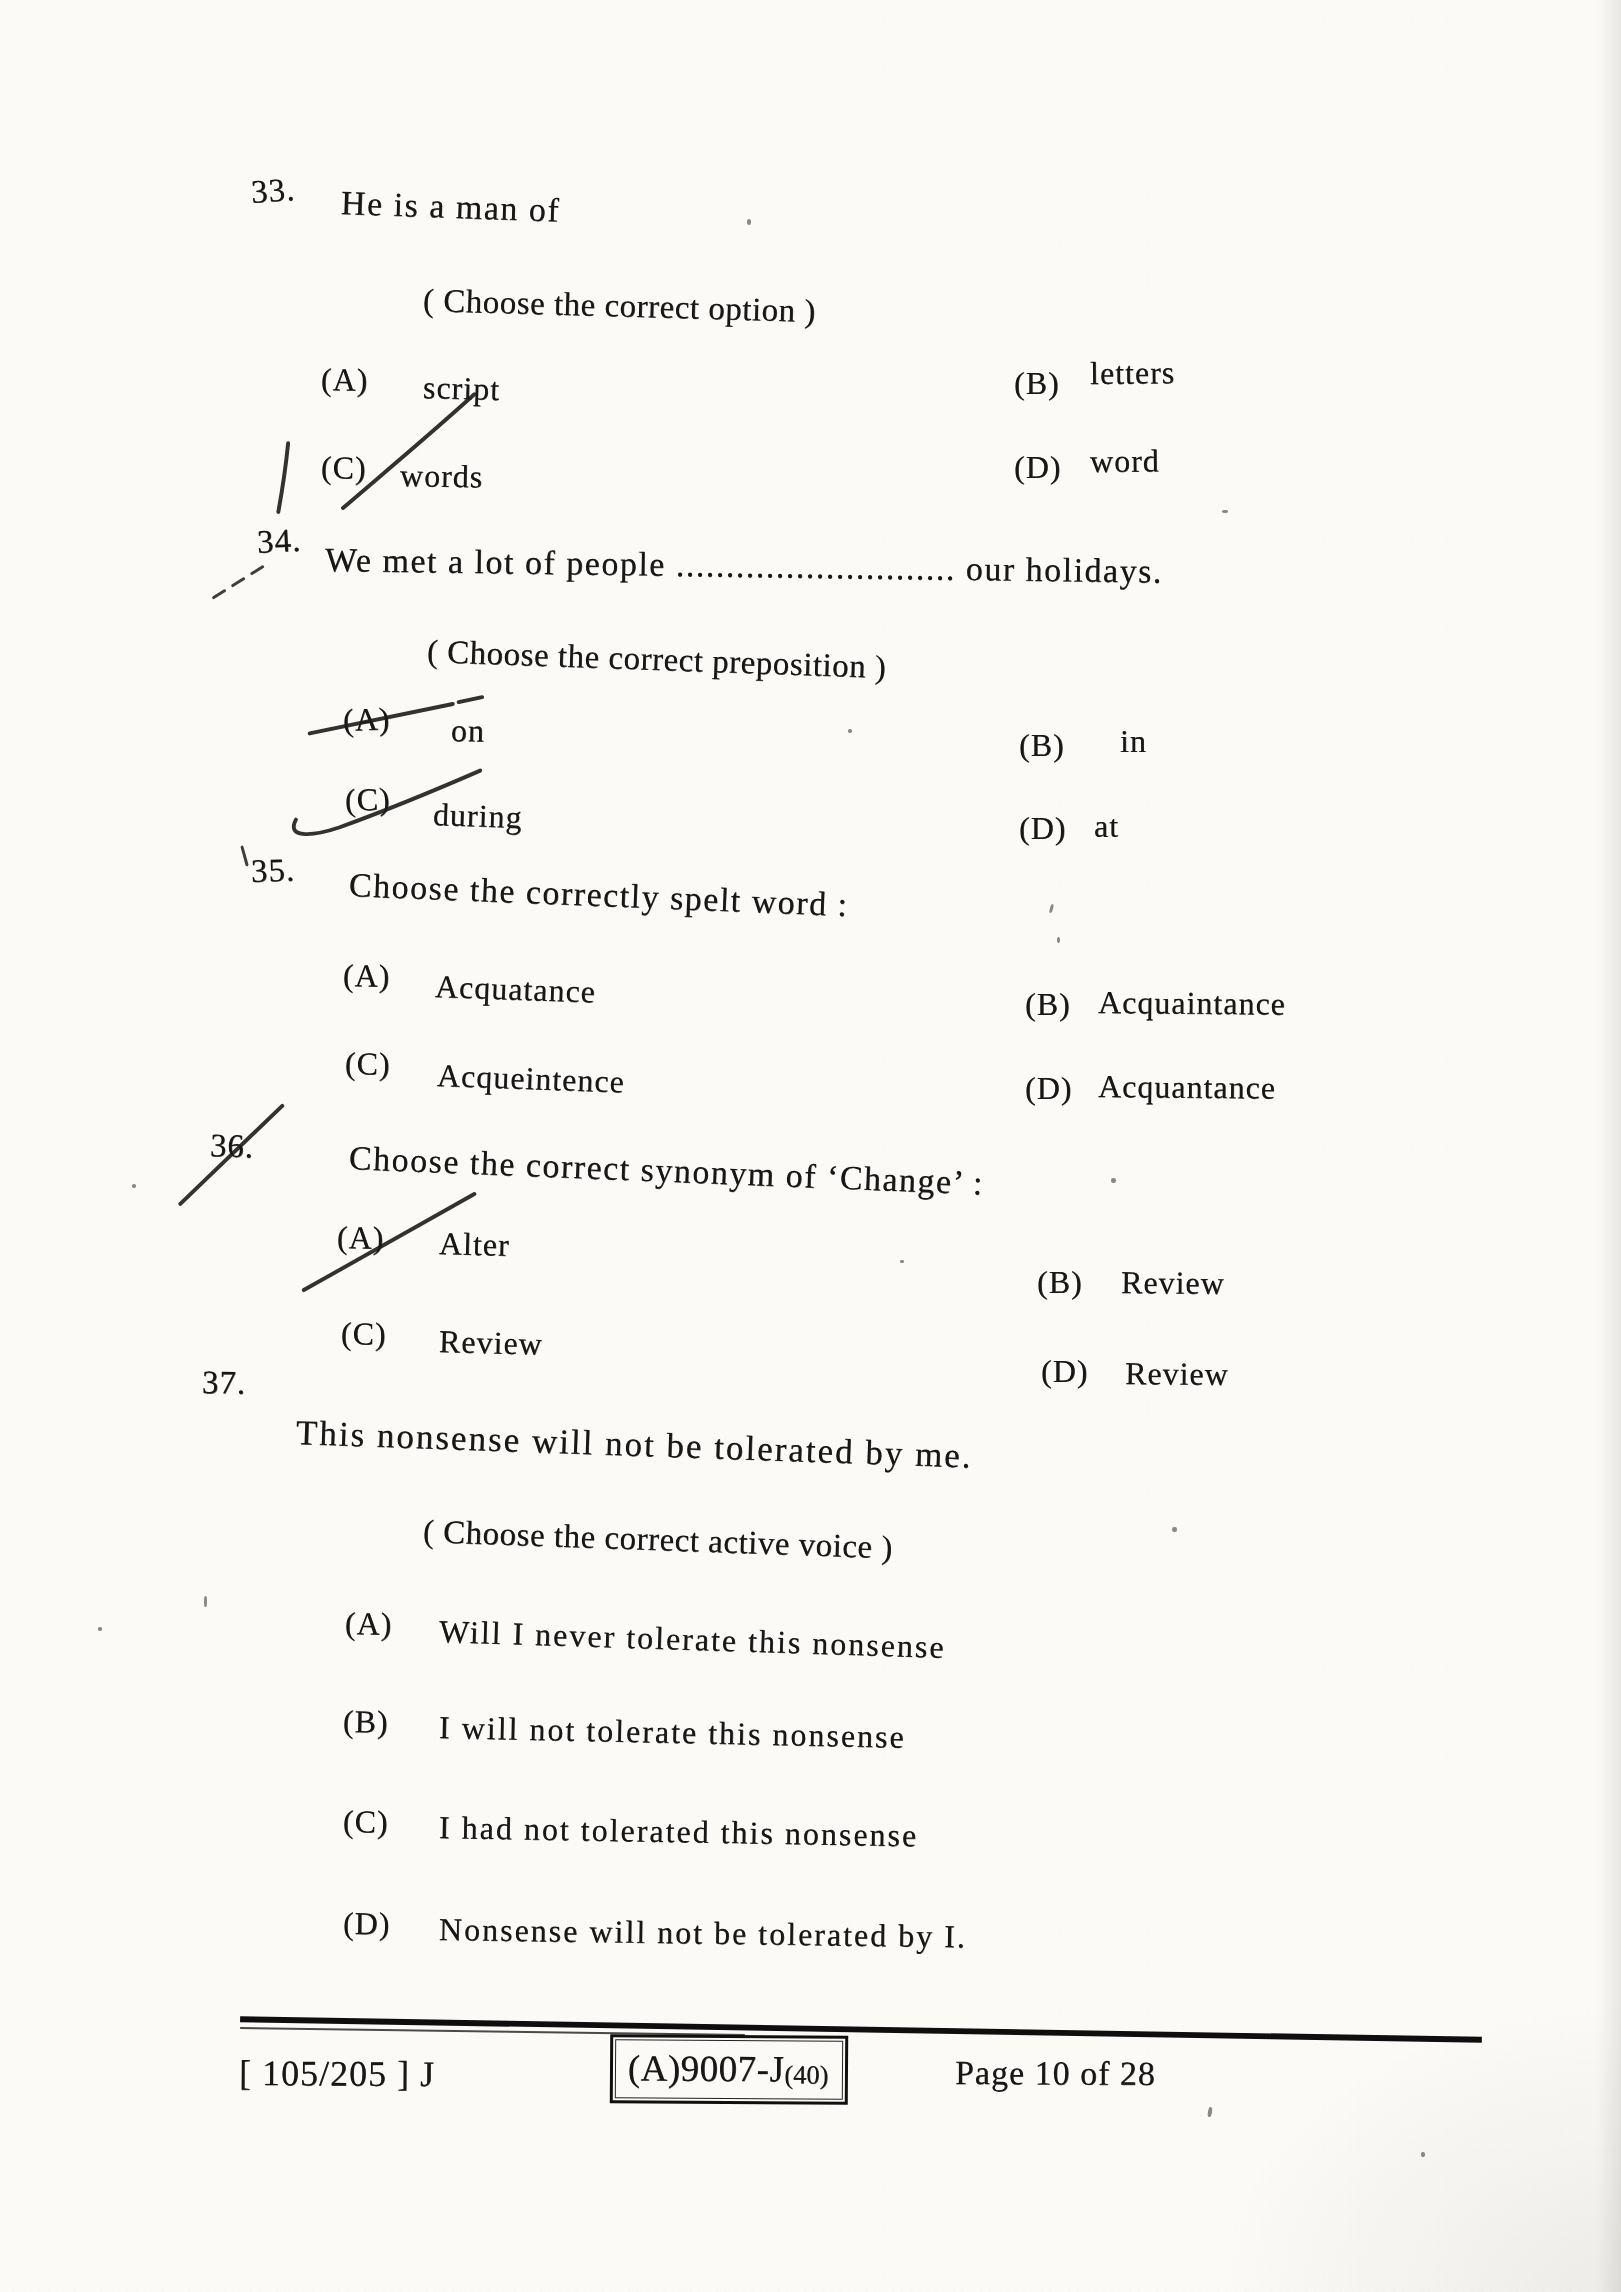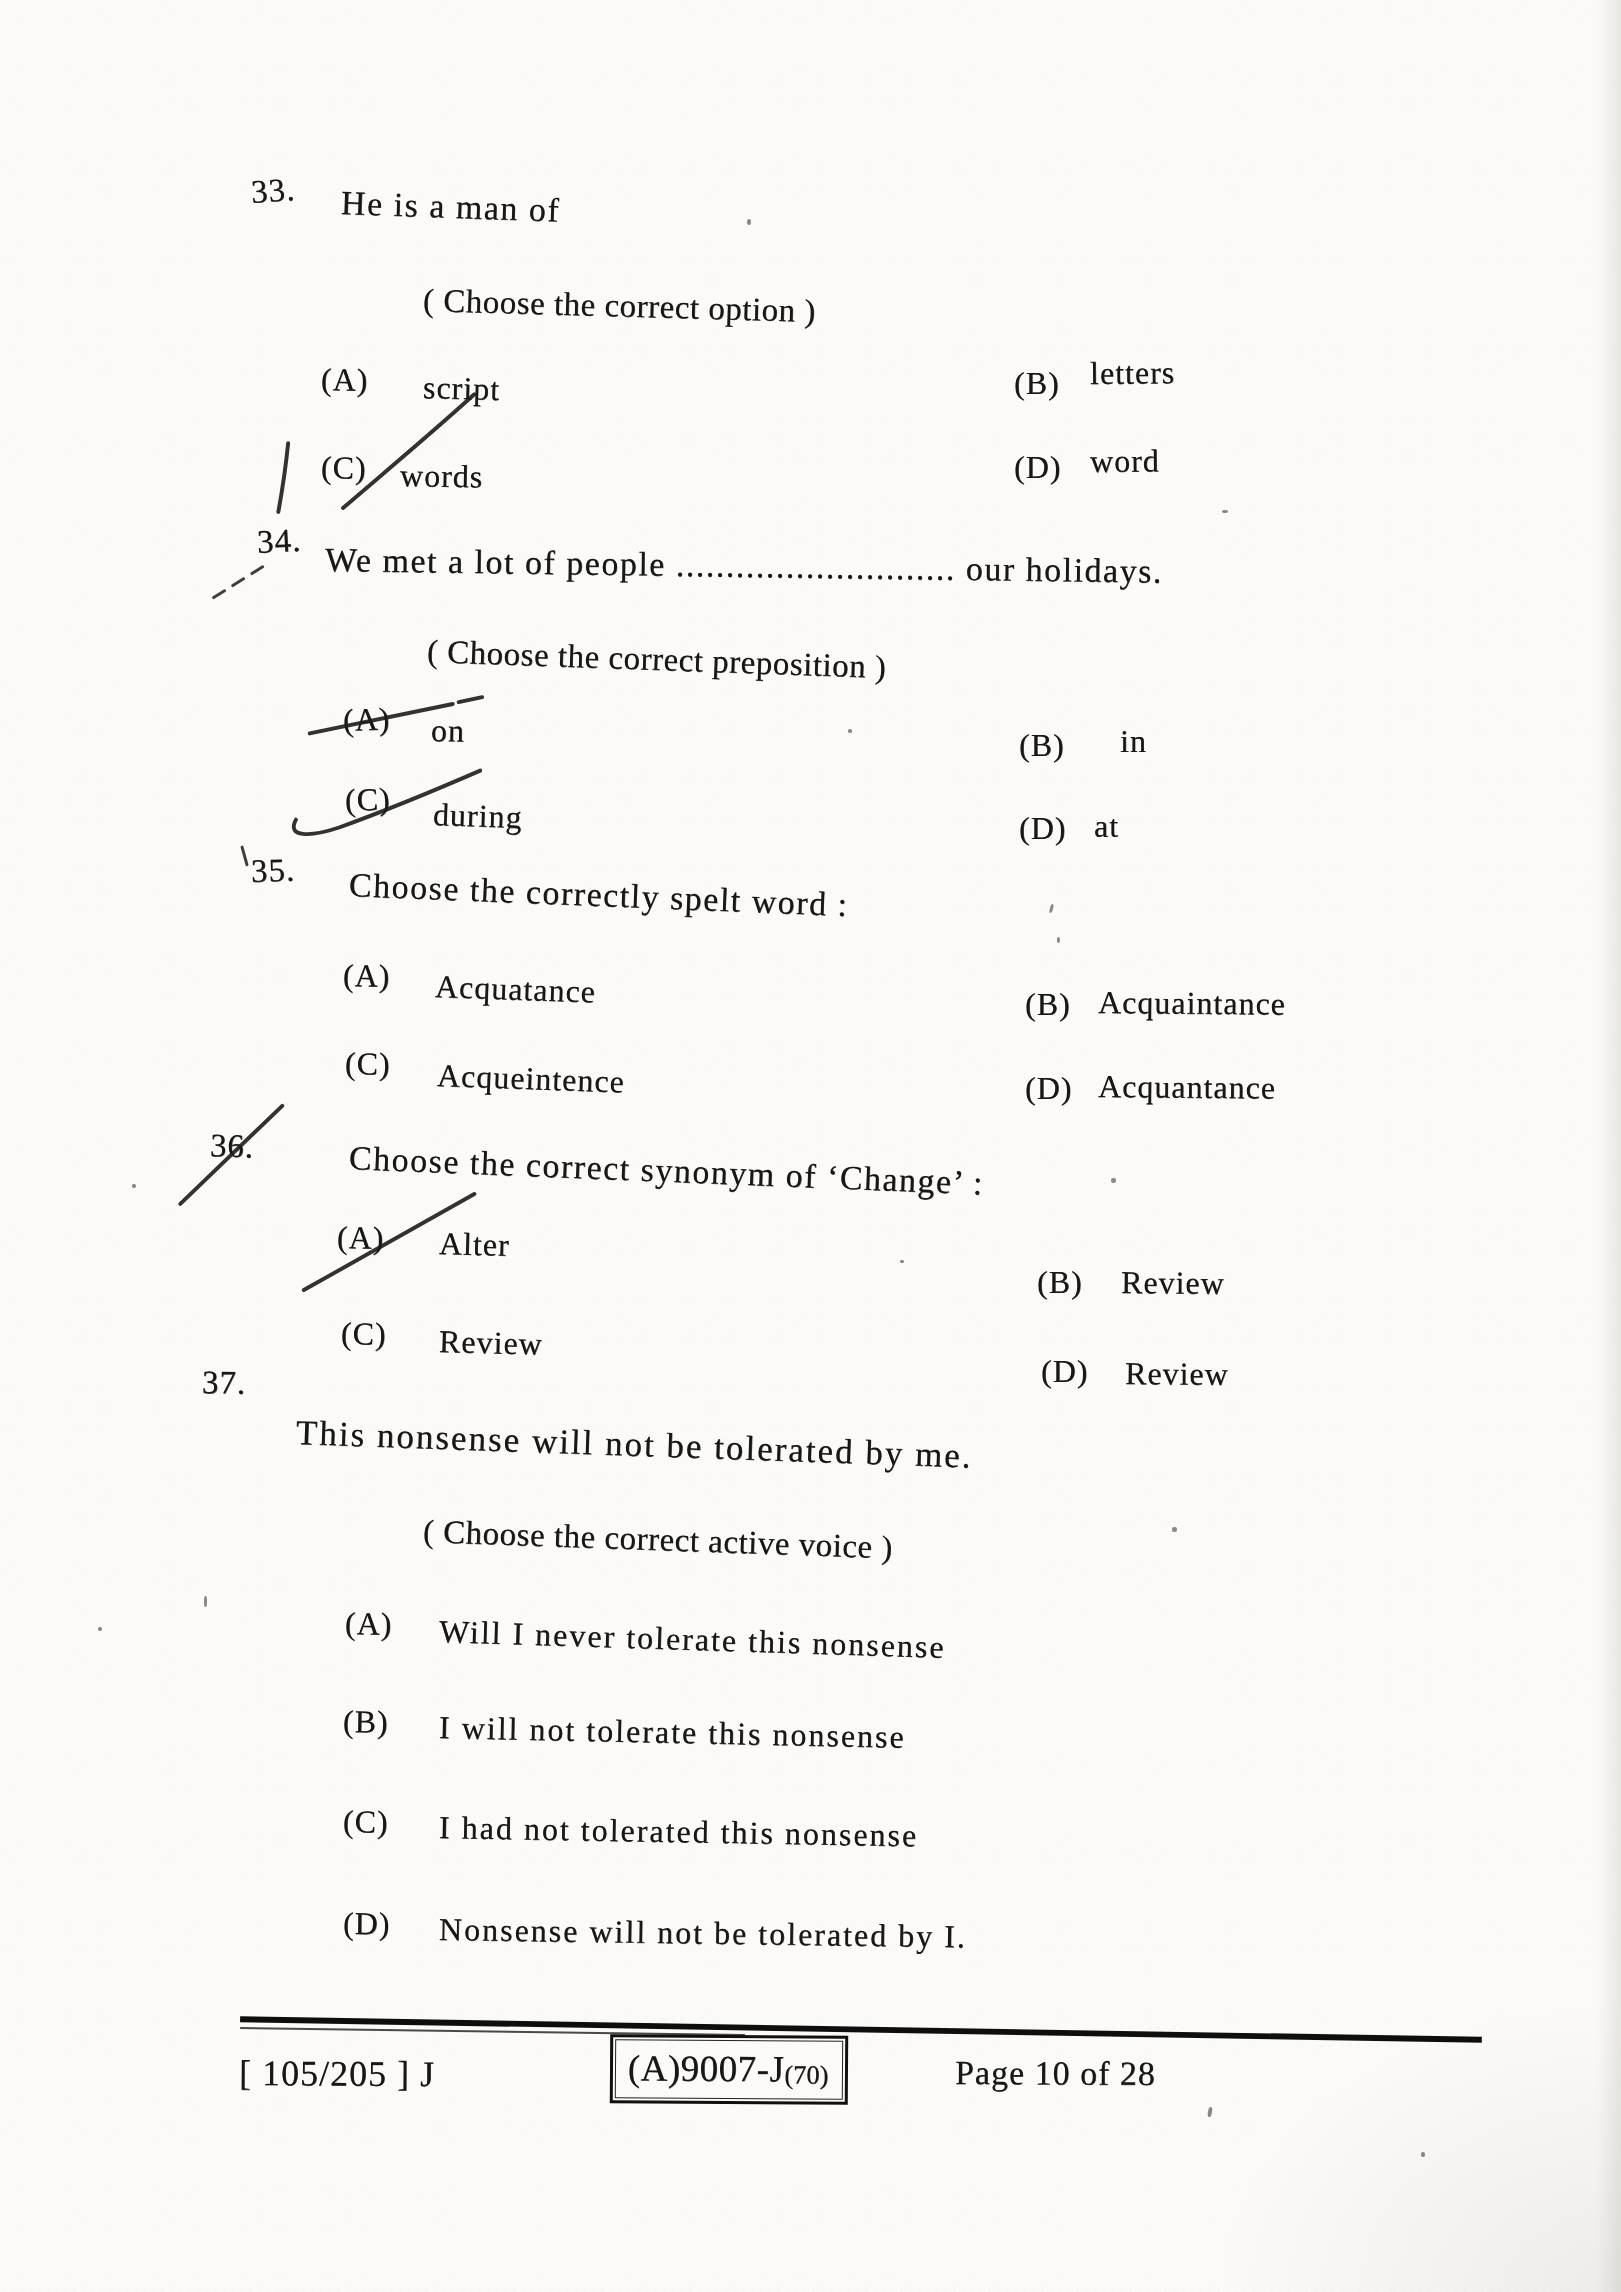--- a/index.html
+++ b/index.html
@@ -63,21 +63,21 @@
   <div class="t optlab" style="left:321px; top:449px; --r:1deg;">(C)</div>
   <div class="t opttext" style="left:400px; top:457px; --r:1deg;">words</div>
   <div class="t optlab" style="left:1014px; top:449px; --r:0deg;">(D)</div>
   <div class="t opttext" style="left:1090px; top:443px; --r:-0.5deg;">word</div>
 
   <div class="t qnum" style="left:257px; top:524px; --r:-3deg;">34.</div>
   <div class="t qtext" style="left:325px; top:541px; --r:0.8deg;">We met a lot of people ............................ our holidays.</div>
   <div class="t instr" style="left:427px; top:633px; --r:2deg;">( Choose the correct preposition )</div>
 
   <div class="t optlab" style="left:343px; top:702px; --r:-2deg;">(A)</div>
-  <div class="t opttext" style="left:431px; top:712px; --r:1deg;">on</div>
+  <div class="t opttext" style="left:451px; top:712px; --r:1deg;">on</div>
   <div class="t optlab" style="left:1019px; top:727px; --r:0deg;">(B)</div>
   <div class="t opttext" style="left:1092px; top:723px;margin-left:28px; --r:0deg;">in</div>
   <div class="t optlab" style="left:345px; top:782px; --r:-2deg;">(C)</div>
   <div class="t opttext" style="left:433px; top:796px; --r:2deg;">during</div>
   <div class="t optlab" style="left:1019px; top:810px; --r:0deg;">(D)</div>
   <div class="t opttext" style="left:1094px; top:808px; --r:0deg;">at</div>
 
   <div class="t qnum" style="left:251px; top:853px; --r:-2deg;">35.</div>
   <div class="t qtext" style="left:349px; top:866px; --r:2.3deg;">Choose the correctly spelt word :</div>
 
@@ -110,21 +110,21 @@
   <div class="t opttext" style="left:439px; top:1613px; --r:1.8deg; letter-spacing:2px;">Will I never tolerate this nonsense</div>
   <div class="t optlab" style="left:343px; top:1703px; --r:1deg;">(B)</div>
   <div class="t opttext" style="left:439px; top:1709px; --r:1.2deg; letter-spacing:2px;">I will not tolerate this nonsense</div>
   <div class="t optlab" style="left:343px; top:1803px; --r:1deg;">(C)</div>
   <div class="t opttext" style="left:439px; top:1809px; --r:1deg; letter-spacing:2px;">I had not tolerated this nonsense</div>
   <div class="t optlab" style="left:343px; top:1905px; --r:0.5deg;">(D)</div>
   <div class="t opttext" style="left:439px; top:1911px; --r:0.8deg; letter-spacing:2px;">Nonsense will not be tolerated by I.</div>
 
   <div class="t footer-text" style="left:239px; top:2052px; --r:0.3deg; font-size:36px;">[ 105/205 ] J</div>
   <div id="code-box">
-    <div id="code-box-inner"><span>(A)9007-J</span><span class="sub">(70)</span></div>
+    <div id="code-box-inner"><span>(A)9007-J</span><span class="sub">(40)</span></div>
   </div>
   <div class="t footer-text" style="left:955px; top:2054px; --r:0.3deg; font-size:34px;">Page 10 of 28</div>
 
   <svg id="marks" width="1621" height="2293" viewBox="0 0 1654 2339">
 
     <line x1="245" y1="2060" x2="1512" y2="2081" stroke="#0e0e0e" stroke-width="6"></line>
     <line x1="245" y1="2069" x2="760" y2="2076" stroke="#0e0e0e" stroke-width="2" opacity="0.75"></line>
 
     <path d="M294,452 C292,472 288,500 284,522" stroke="#1c1c1c" stroke-width="4" fill="none" stroke-linecap="round" opacity="0.9"></path>
 

